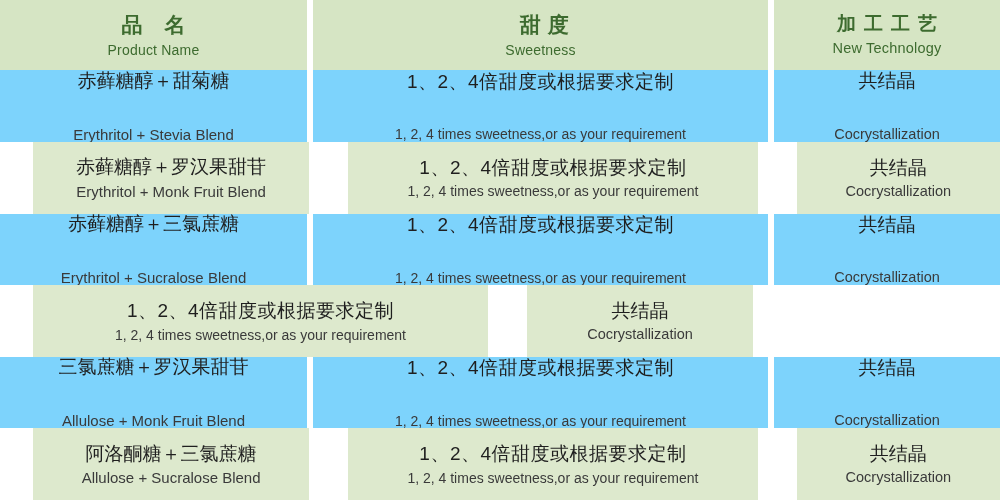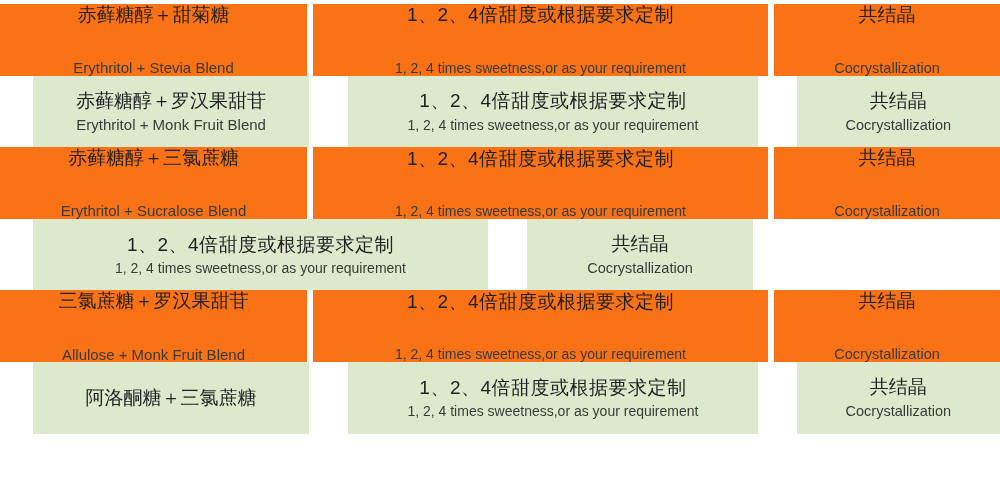--- a/index.html
+++ b/index.html
@@ -61,21 +61,21 @@
   .header-row .en {
     font-size: 14px;
     line-height: 1.3;
     letter-spacing: 0.2px;
   }
 
   
   .body-row .cell {
     color: #2f2f2f;
   }
-  .tint-a .cell { background: #f97316; gap: 29px; }
+  .tint-a .cell { background: #7dd3fc; gap: 29px; }
   .tint-b .cell { background: #dde9cd; margin-left: 33px; }
 
   .body-row .cn {
     font-size: 19px;
     line-height: 1.45;
     color: #1f1f1f;
   }
   .body-row .en {
     font-size: 15px;
     line-height: 1.45;
@@ -94,20 +94,34 @@
     height: 4px;
     background: #ffffff;
     width: 100%;
   }
 </style>
 </head>
 <body>
 
 <div class="table">
 
+  <div class="row header-row">
+    <div class="cell col-name">
+      <div class="cn">品 名</div>
+      <div class="en">Product Name</div>
+    </div>
+    <div class="cell col-sweet">
+      <div class="cn">甜 度</div>
+      <div class="en">Sweetness</div>
+    </div>
+    <div class="cell col-tech">
+      <div class="cn">加工工艺</div>
+      <div class="en">New Technology</div>
+    </div>
+  </div>
 
   <div class="gap"></div>
 
   <div class="row body-row tint-a">
     <div class="cell col-name">
       <div class="cn">赤藓糖醇＋甜菊糖</div>
       <div class="en">Erythritol + Stevia Blend</div>
     </div>
     <div class="cell col-sweet">
       <div class="cn">1、2、4倍甜度或根据要求定制</div>
@@ -171,20 +185,21 @@
     </div>
     <div class="cell col-tech">
       <div class="cn">共结晶</div>
       <div class="en">Cocrystallization</div>
     </div>
   </div>
 
   <div class="row body-row tint-b">
     <div class="cell col-name">
       <div class="cn">阿洛酮糖＋三氯蔗糖</div>
+      <div class="en">Allulose + Sucralose Blend</div>
     </div>
     <div class="cell col-sweet">
       <div class="cn">1、2、4倍甜度或根据要求定制</div>
       <div class="en">1, 2, 4 times sweetness,or as your requirement</div>
     </div>
     <div class="cell col-tech">
       <div class="cn">共结晶</div>
       <div class="en">Cocrystallization</div>
     </div>
   </div>

